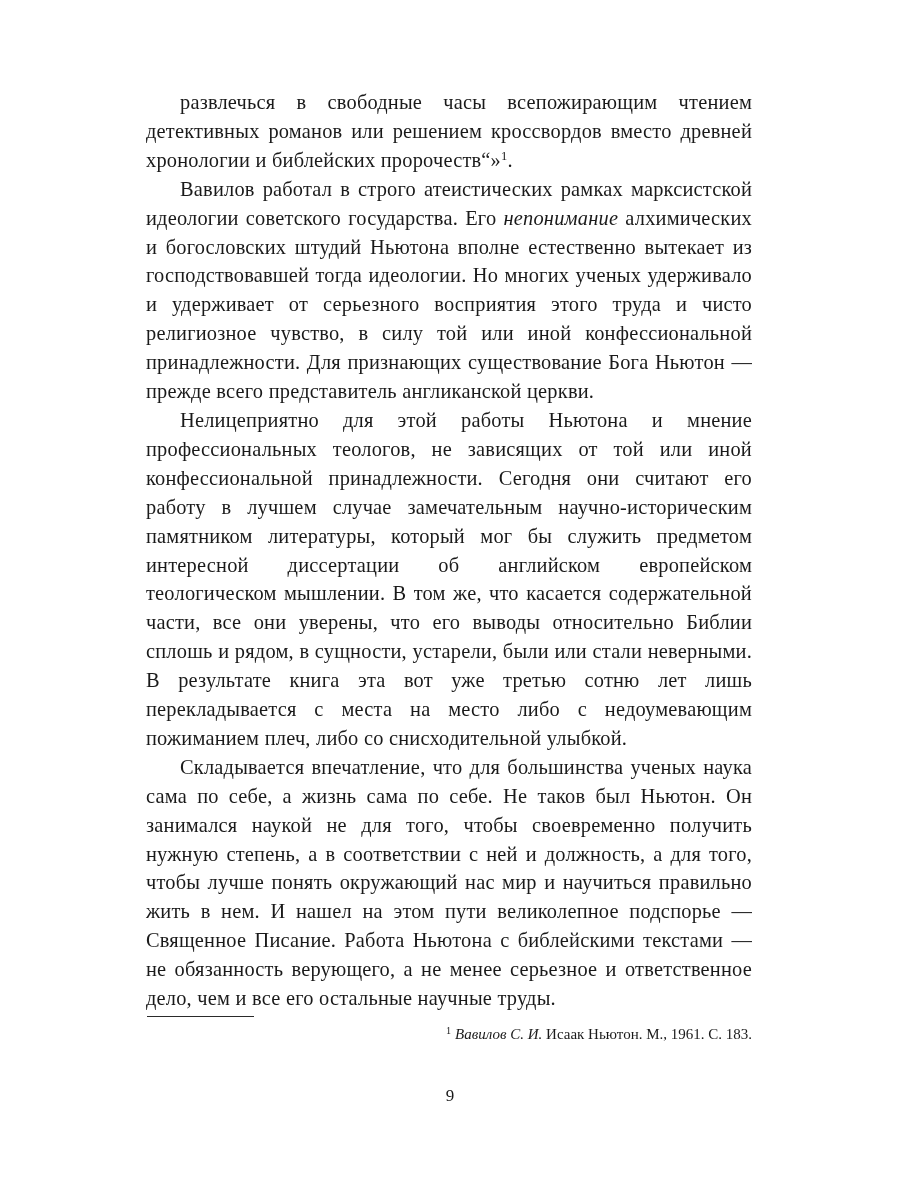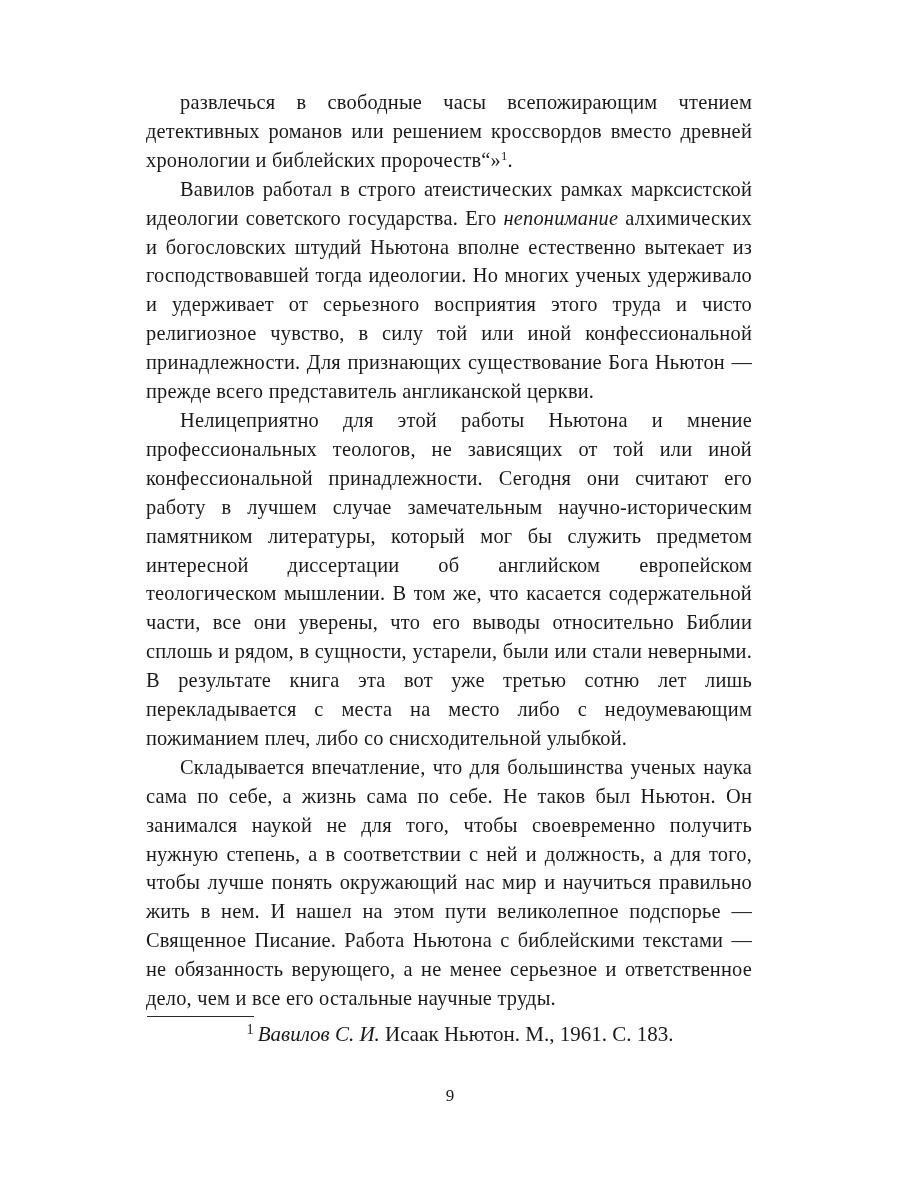--- a/index.html
+++ b/index.html
@@ -63,23 +63,23 @@
   #footnote-rule {
     width: 107px;
     height: 0;
     border-top: 1.4px solid #2a2a2a;
     margin: 0 0 7px 1px;
   }
 
   .footnote {
     margin: 0;
     text-indent: 22px;
-    font-size: 21px;
+    font-size: 15px;
     line-height: 20px;
-    text-align: center;
+    text-align: right;
   }
 
   .footnote sup.fn-num {
     font-size: 0.68em;
     vertical-align: 0.5em;
     line-height: 0;
     margin-right: 4px;
   }
 
   .footnote i {

